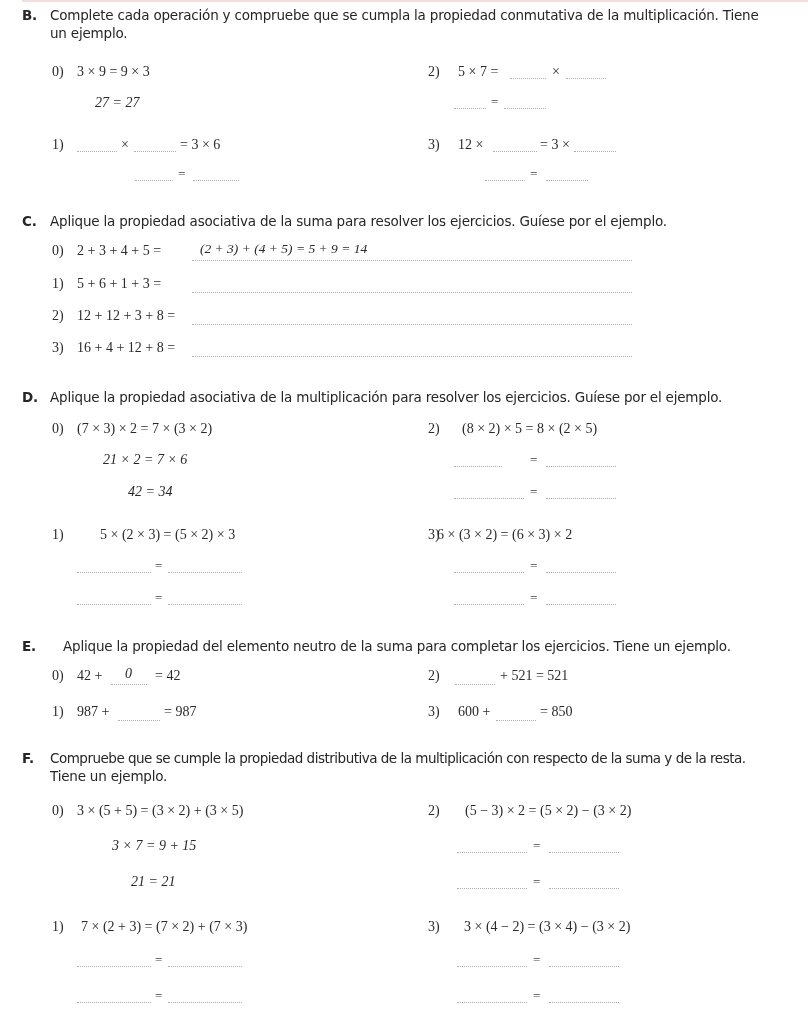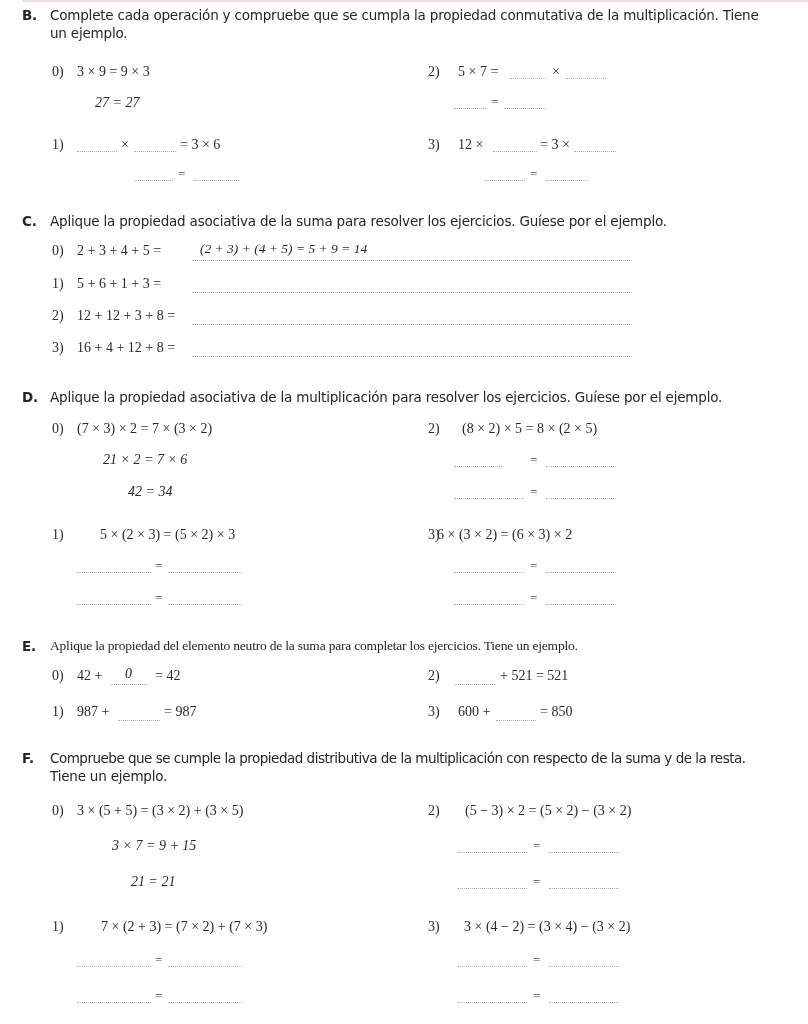--- a/index.html
+++ b/index.html
@@ -122,21 +122,21 @@
   <span class="abs eq" style="left:530px;top:558px;">=</span>
   <div class="line" style="left:546px;top:572px;width:70px;"></div>
   <div class="line" style="left:454px;top:604px;width:70px;"></div>
   <span class="abs eq" style="left:530px;top:590px;">=</span>
   <div class="line" style="left:546px;top:604px;width:70px;"></div>
 </div>
 
 <div>
   <div class="abs head" style="left:22px;top:637px;">
     <span class="letter" style="left:0;top:0;">E.</span>
-    <span class="htext" style="left:28px;top:0;font-family:Liberation Serif, serif;">Aplique la propiedad del elemento neutro de la suma para completar los ejercicios. Tiene un ejemplo.</span>
+    <span class="htext" style="left:41px;top:0;">Aplique la propiedad del elemento neutro de la suma para completar los ejercicios. Tiene un ejemplo.</span>
   </div>
 
   <span class="abs num" style="left:52px;top:668px;">0)</span>
   <span class="abs num" style="left:77px;top:668px;">42 +</span>
   <div class="line" style="left:111px;top:684px;width:36px;"></div>
   <span class="abs num it" style="left:125px;top:666px;">0</span>
   <span class="abs num" style="left:155px;top:668px;">= 42</span>
 
   <span class="abs num" style="left:428px;top:668px;">2)</span>
   <div class="line" style="left:455px;top:684px;width:40px;"></div>
@@ -168,21 +168,21 @@
   <span class="abs num" style="left:428px;top:803px;">2)</span>
   <span class="abs num" style="left:465px;top:803px;">(5 − 3) × 2 = (5 × 2) − (3 × 2)</span>
   <div class="line" style="left:457px;top:852px;width:70px;"></div>
   <span class="abs eq" style="left:533px;top:838px;">=</span>
   <div class="line" style="left:549px;top:852px;width:70px;"></div>
   <div class="line" style="left:457px;top:888px;width:70px;"></div>
   <span class="abs eq" style="left:533px;top:874px;">=</span>
   <div class="line" style="left:549px;top:888px;width:70px;"></div>
 
   <span class="abs num" style="left:52px;top:919px;">1)</span>
-  <span class="abs num" style="left:101px;top:919px;text-align:center;">7 × (2 + 3) = (7 × 2) + (7 × 3)</span>
+  <span class="abs num" style="left:81px;top:919px;text-align:center;">7 × (2 + 3) = (7 × 2) + (7 × 3)</span>
   <div class="line" style="left:77px;top:966px;width:74px;"></div>
   <span class="abs eq" style="left:155px;top:952px;">=</span>
   <div class="line" style="left:168px;top:966px;width:74px;"></div>
   <div class="line" style="left:77px;top:1002px;width:74px;"></div>
   <span class="abs eq" style="left:155px;top:988px;">=</span>
   <div class="line" style="left:168px;top:1002px;width:74px;"></div>
 
   <span class="abs num" style="left:428px;top:919px;">3)</span>
   <span class="abs num" style="left:464px;top:919px;">3 × (4 − 2) = (3 × 4) − (3 × 2)</span>
   <div class="line" style="left:457px;top:966px;width:70px;"></div>

